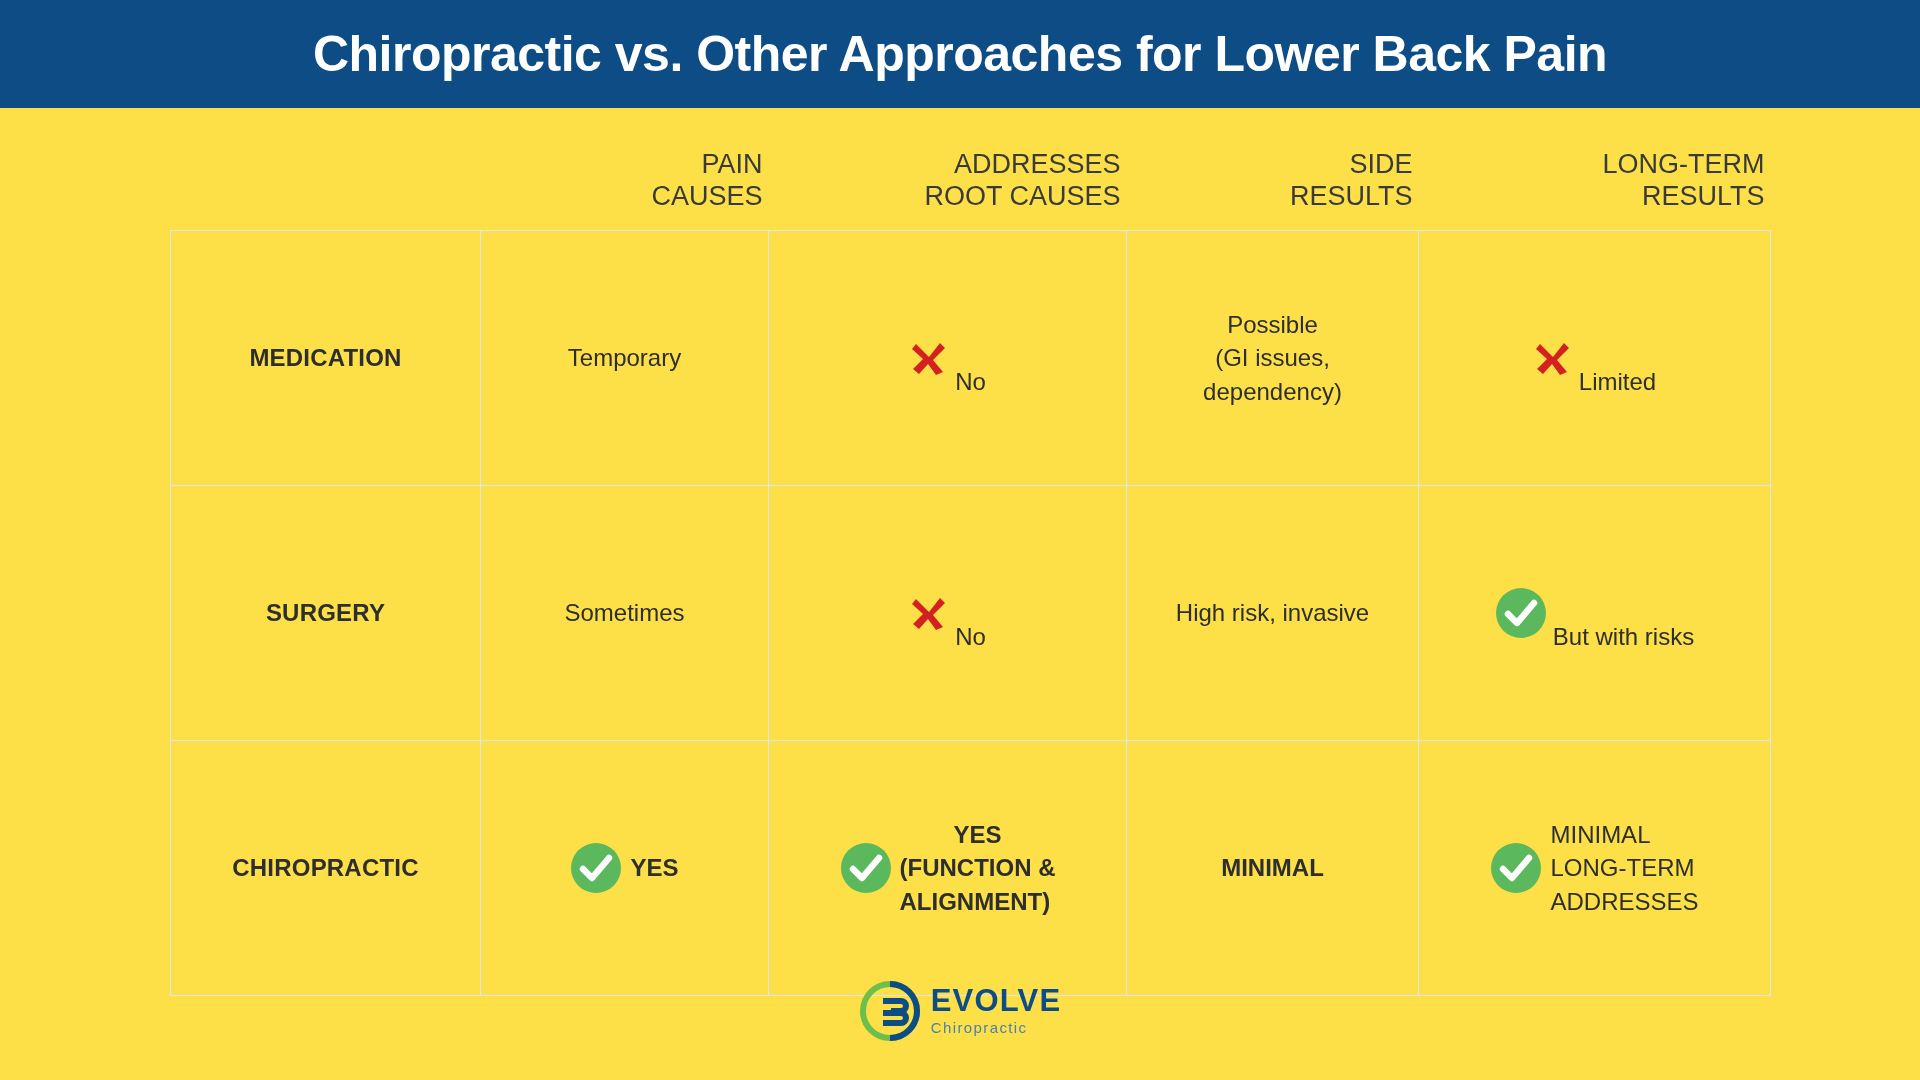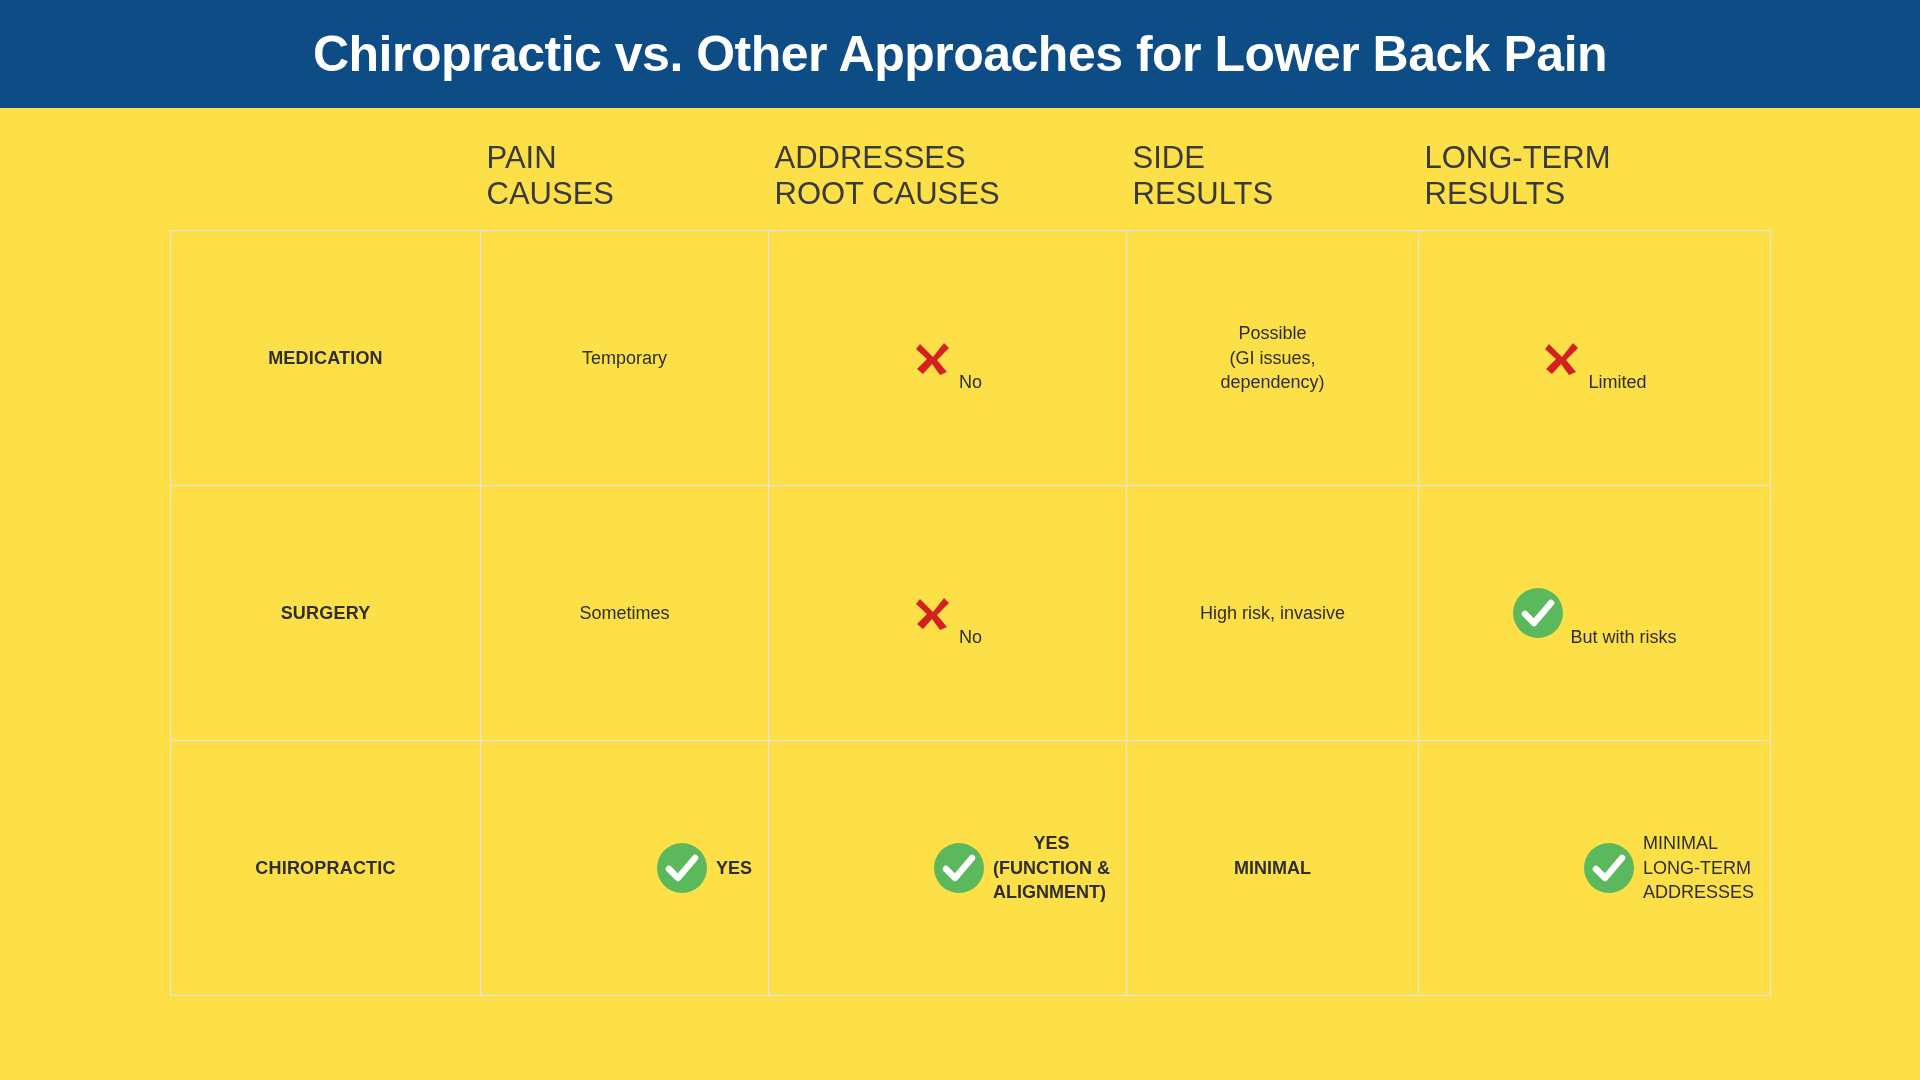--- a/index.html
+++ b/index.html
@@ -58,38 +58,38 @@
   table.compare col.c0 { width: 310px; }
   table.compare col.c1 { width: 288px; }
   table.compare col.c2 { width: 358px; }
   table.compare col.c3 { width: 292px; }
   table.compare col.c4 { width: 352px; }
 
   table.compare thead th {
     border: none;
     background: transparent;
     color: #3a3a3a;
-    font-size: 31px;
+    font-size: 27px;
     font-weight: normal;
     line-height: 1.16;
-    text-align: left;
+    text-align: right;
     vertical-align: bottom;
     padding: 0 6px 18px 6px;
     height: 86px;
   }
   table.compare thead th.blank-head { padding: 0; }
 
   table.compare tbody td {
     border: 1px solid #dde6f0;
     height: 238px;
     vertical-align: middle;
     text-align: center;
     padding: 8px 16px;
     color: #2e2e2e;
-    font-size: 18px;
+    font-size: 24px;
     line-height: 1.35;
   }
 
   td.rowlabel {
     font-weight: bold;
     font-size: 25px;
     color: #1d1d1d;
     letter-spacing: 0.2px;
   }
 
@@ -97,21 +97,21 @@
     display: flex;
     align-items: center;
     justify-content: center;
     gap: 6px;
   }
   .cell-inline .cell-text { text-align: left; margin-top: 48px; }
 
   .cell-inline-top {
     display: flex;
     align-items: center;
-    justify-content: flex-end;
+    justify-content: center;
     gap: 8px;
   }
   .cell-inline-top .cell-text-block {
     text-align: left;
     line-height: 1.38;
   }
 
   .bold-text { font-weight: bold; }
 
   .multi { line-height: 1.38; }
@@ -309,14 +309,28 @@
                 <span style="display:block;">ADDRESSES</span>
               </span>
             </div>
           </td>
         </tr>
 
       </tbody>
     </table>
   </div>
 
+  <div class="logo-wrap">
+    <span class="logo-mark">
+      <svg viewBox="0 0 62 62" width="62" height="62" aria-hidden="true">
+        <path d="M31 4 a27 27 0 1 0 0 54 a27 27 0 1 0 0 -54 Z" fill="none" stroke="#6cbf4b" stroke-width="6"></path>
+        <path d="M31 4 a27 27 0 0 1 0 54" fill="none" stroke="#0d4c85" stroke-width="6"></path>
+        <path d="M24 18 h18 a8 8 0 0 1 0 16 h-10 v-6 h10 a2 2 0 0 0 0 -4 h-18 Z" fill="#0d4c85"></path>
+        <path d="M24 30 h18 a8 8 0 0 1 0 16 h-18 v-6 h18 a2 2 0 0 0 0 -4 h-18 Z" fill="#0d4c85"></path>
+      </svg>
+    </span>
+    <span class="logo-text">
+      <span class="logo-name">EVOLVE</span>
+      <span class="logo-sub">Chiropractic</span>
+    </span>
+  </div>
 
 </div>
 
 </body></html>

